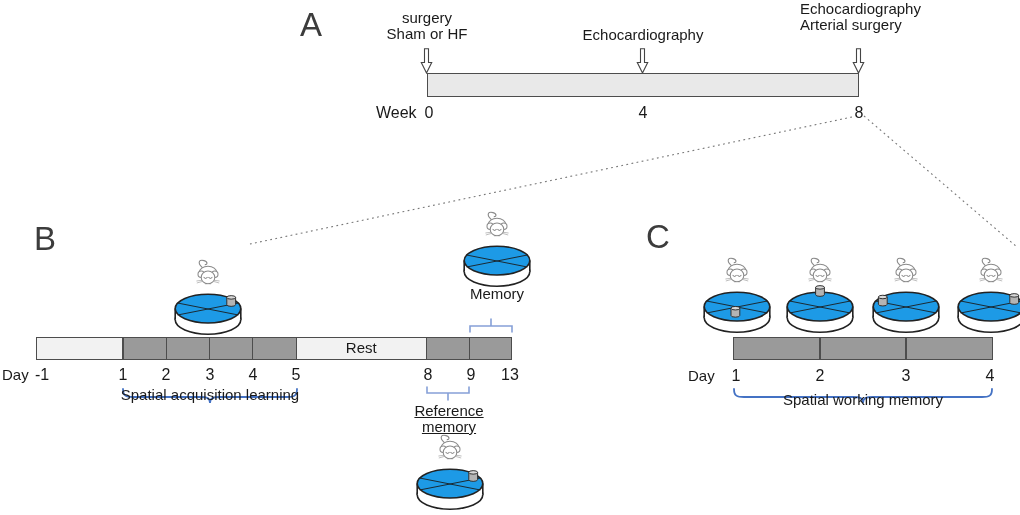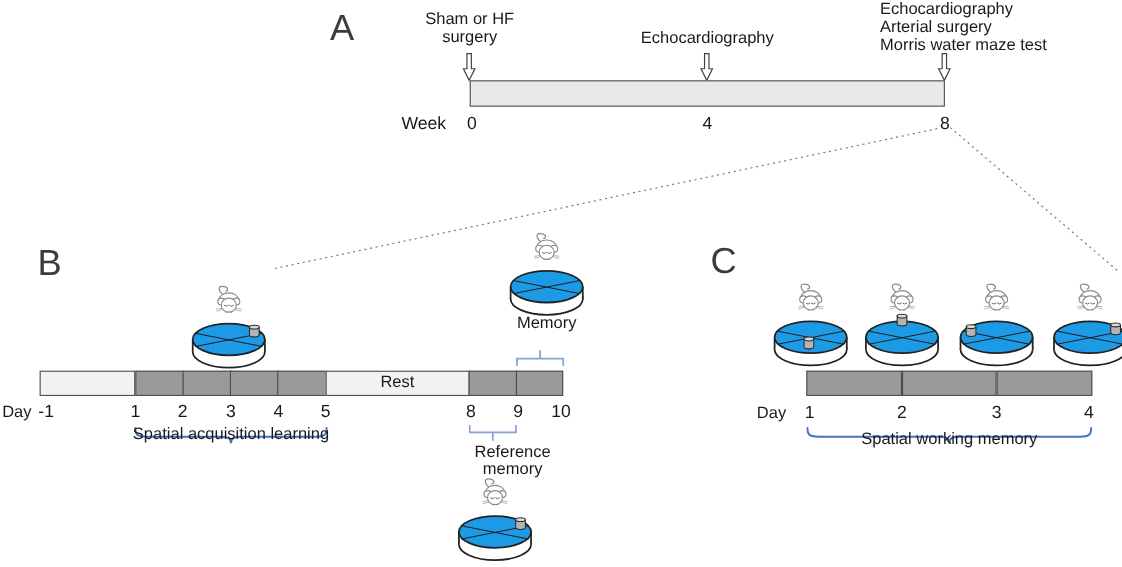--- a/index.html
+++ b/index.html
@@ -23,47 +23,46 @@
   .pool{position:absolute;width:80px;height:88px;}
 </style>
 </head>
 <body>
 
 <div id="canvas">
 
   <div class="abs panel-letter" style="left:300px;top:8px;">A</div>
 
   <div class="abs ann center" style="left:357px;top:10px;width:140px;">
+    <div>surgery</div>
     <div>Sham or HF</div>
-    <div>surgery</div>
   </div>
 
   <div class="abs ann center" style="left:573px;top:27px;width:140px;">
     <div>Echocardiography</div>
   </div>
 
   <div class="abs ann" style="left:800px;top:1px;width:215px;">
     <div>Echocardiography</div>
     <div>Arterial surgery</div>
-    <div>Morris water maze test</div>
   </div>
 
   <svg class="abs" style="left:420px;top:48px;" width="13" height="26" viewBox="0 0 12 26">
     <path d="M4,0.8 L8,0.8 L8,14.5 L11.2,14.5 L6,25 L0.8,14.5 L4,14.5 Z" fill="#fff" stroke="#444" stroke-width="1.1"></path>
   </svg>
   <svg class="abs" style="left:636px;top:48px;" width="13" height="26" viewBox="0 0 12 26">
     <path d="M4,0.8 L8,0.8 L8,14.5 L11.2,14.5 L6,25 L0.8,14.5 L4,14.5 Z" fill="#fff" stroke="#444" stroke-width="1.1"></path>
   </svg>
   <svg class="abs" style="left:852px;top:48px;" width="13" height="26" viewBox="0 0 12 26">
     <path d="M4,0.8 L8,0.8 L8,14.5 L11.2,14.5 L6,25 L0.8,14.5 L4,14.5 Z" fill="#fff" stroke="#444" stroke-width="1.1"></path>
   </svg>
 
   <div class="abs" style="left:427px;top:73px;width:432px;height:24px;box-sizing:border-box;background:#e9e9e9;border:1.5px solid var(--outline);"></div>
 
-  <div class="abs num" style="left:365px;top:104px;text-align:center;">Week</div>
+  <div class="abs num" style="left:376px;top:104px;text-align:center;">Week</div>
   <div class="abs" style="left:0;top:104px;width:1020px;height:18px;">
     <span class="tick" style="left:429px;">0</span>
     <span class="tick" style="left:643px;">4</span>
     <span class="tick" style="left:859px;">8</span>
   </div>
 
   <svg class="abs dotted" style="left:0;top:0;" width="1020" height="515">
     <line x1="852" y1="117" x2="250" y2="244"></line>
     <line x1="864" y1="116" x2="1017" y2="247"></line>
   </svg>
@@ -152,32 +151,32 @@
   <div class="abs ann" style="left:2px;top:367px;">Day</div>
   <div class="abs" style="left:0;top:366px;width:1020px;height:18px;">
     <span class="tick" style="left:42px;">-1</span>
     <span class="tick" style="left:123px;">1</span>
     <span class="tick" style="left:166px;">2</span>
     <span class="tick" style="left:210px;">3</span>
     <span class="tick" style="left:253px;">4</span>
     <span class="tick" style="left:296px;">5</span>
     <span class="tick" style="left:428px;">8</span>
     <span class="tick" style="left:471px;">9</span>
-    <span class="tick" style="left:510px;">10</span>
+    <span class="tick" style="left:510px;">13</span>
   </div>
 
   <svg class="abs brace" style="left:122px;top:388px;" width="176" height="16" viewBox="0 0 176 16">
     <path d="M1,1 C1,8 4,9 11,9 L78,9 C85,9 88,10 88,15 C88,10 91,9 98,9 L165,9 C172,9 175,8 175,1"></path>
   </svg>
   <div class="abs ann center" style="left:110px;top:387px;width:200px;">Spatial acquisition learning</div>
 
   <svg class="abs bracket" style="left:426px;top:386px;" width="45" height="15" viewBox="0 0 45 15">
     <path d="M1,1 L1,7 L43,7 L43,1 M22,7 L22,14"></path>
   </svg>
-  <div class="abs ann center" style="left:396px;top:403px;width:140px;">
+  <div class="abs ann center" style="left:379px;top:403px;width:140px;text-decoration:underline;">
     <div>Reference</div>
     <div>memory</div>
   </div>
 
   <div class="abs ann center" style="left:427px;top:286px;width:140px;">
     <div>Memory</div>
   </div>
   <svg class="abs bracket" style="left:469px;top:318px;" width="45" height="15" viewBox="0 0 45 15">
     <path d="M1,14 L1,8 L43,8 L43,14 M22,8 L22,1"></path>
   </svg>

